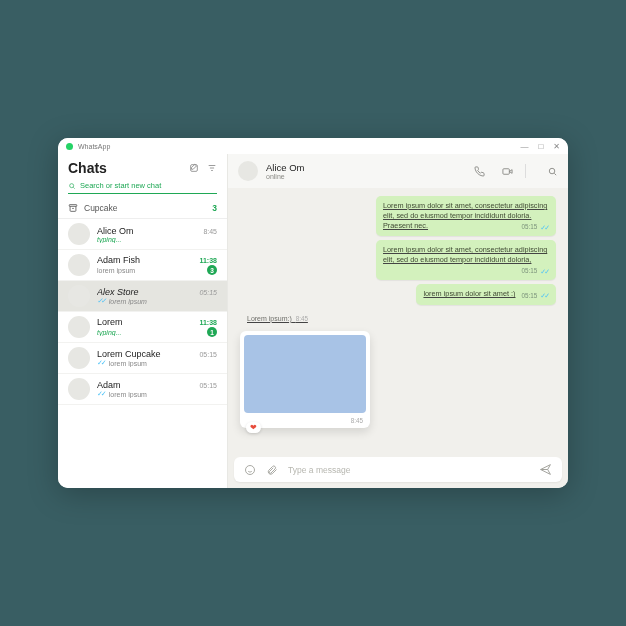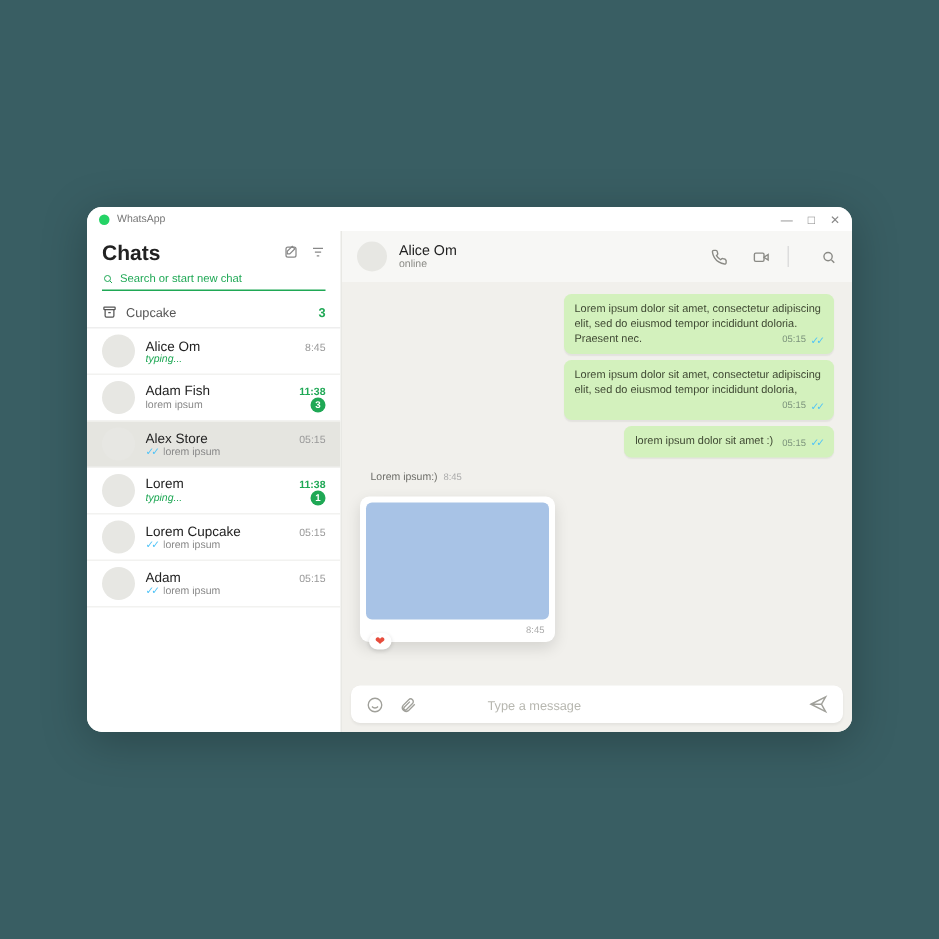--- a/index.html
+++ b/index.html
@@ -66,21 +66,21 @@
     color: #555; font-size: 8.5px; border-bottom: 1px solid #eee;
   }
   .archived .count { margin-left: auto; color: #1fa855; font-weight: 600; }
 
   .chatlist { flex: 1; overflow: hidden; }
   .chat-row {
     display: flex; align-items: center; gap: 7px;
     padding: 4px 10px;
     border-bottom: 1px solid #f2f2f0;
   }
-  .chat-row.selected { background: #e5e5e0; }
+  .chat-row.selected { background: #e5e5e0; font-style: italic; }
   .avatar {
     width: 22px; height: 22px; border-radius: 50%;
     background: #e7e7e3; flex-shrink: 0;
   }
   .chat-info { flex: 1; min-width: 0; }
   .chat-top { display: flex; align-items: baseline; }
   .chat-name { font-size: 9px; font-weight: 500; color: #222; flex: 1; white-space: nowrap; overflow: hidden; text-overflow: ellipsis; }
   .chat-time { font-size: 7px; color: #999; }
   .chat-time.unread { color: #1fa855; font-weight: 600; }
   .chat-bot { display: flex; align-items: center; gap: 3px; }
@@ -102,21 +102,21 @@
   }
   .main-head .avatar { width: 20px; height: 20px; }
   .main-head .who { flex: 1; }
   .main-head .who .nm { font-size: 9.5px; color: #222; }
   .main-head .who .st { font-size: 7px; color: #8a8a85; }
   .main-head .ic { color: #8a8a85; margin-left: 9px; }
 
   .messages {
     flex: 1; padding: 8px 12px; overflow: hidden;
   }
-  .msg-row { display: flex; margin-bottom: 4px; }
+  .msg-row { display: flex; margin-bottom: 4px; text-decoration: underline; }
   .msg-row.out { justify-content: flex-end; }
   .msg-row.in  { justify-content: flex-start; }
   .bubble {
     max-width: 180px;
     border-radius: 5px;
     padding: 5px 7px 4px;
     font-size: 7.3px;
     line-height: 1.35;
     box-shadow: 0 1px 1px rgba(0,0,0,.06);
     position: relative;
@@ -143,21 +143,21 @@
 
   .composer {
     display: flex; align-items: center; gap: 10px;
     background: #fff; margin: 6px; border-radius: 6px;
     padding: 6px 10px;
     box-shadow: 0 1px 2px rgba(0,0,0,.06);
   }
   .composer .ic { color: #a0a09a; }
   .composer input {
     flex: 1; border: none; outline: none; font-size: 8.5px;
-    color: #555; background: transparent; margin-left: 37px;
+    color: #555; background: transparent;
   }
   .composer input::placeholder { color: #b7b7b0; }
 
   svg { display: block; }
 </style>
 </head>
 <body>
 
 <div class="app">
 

